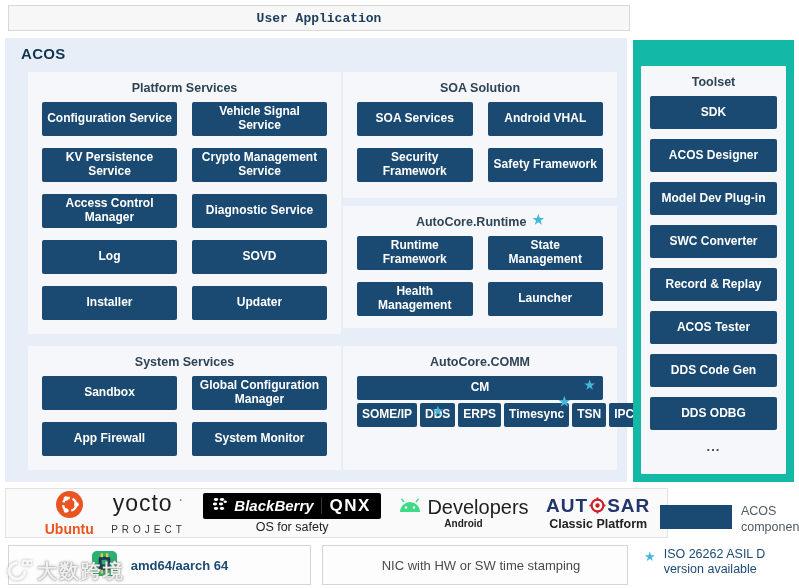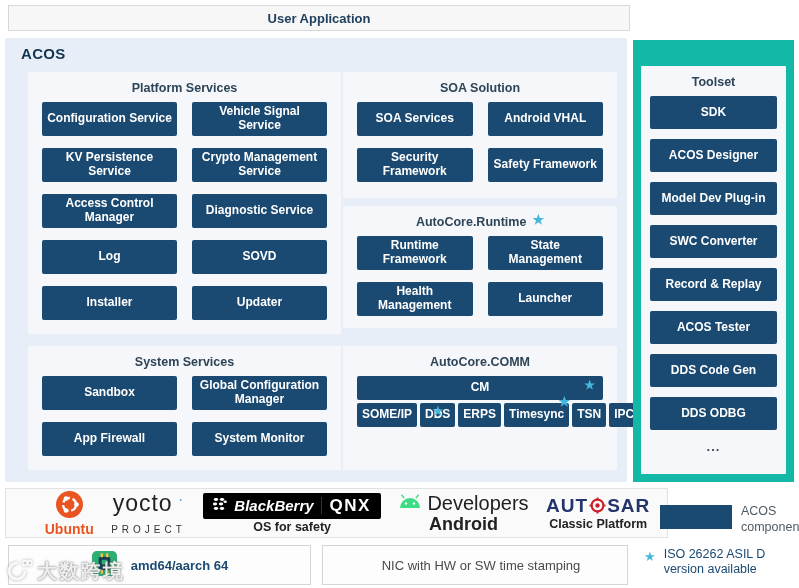--- a/index.html
+++ b/index.html
@@ -6,21 +6,21 @@
   body{
     width:799px;height:588px;position:relative;overflow:hidden;
     background:#ffffff;font-family:"Liberation Sans",sans-serif;
     -webkit-font-smoothing:antialiased;
   }
   
   .user-app{
     position:absolute;left:8px;top:5px;width:620px;height:24px;
     background:#f7f7f7;border:1px solid #d8d8d8;
     display:flex;align-items:center;justify-content:center;
-    font-size:13px;font-weight:700;color:#21405e;
+    font-size:13px;font-weight:700;color:#21405e;font-family:Liberation Mono, monospace;
   }
   
   .acos-panel{
     position:absolute;left:5px;top:38px;width:622px;height:444px;
     background:#e8eef7;
   }
   .acos-label{
     position:absolute;left:16px;top:7px;
     font-size:15px;font-weight:700;color:#12344f;letter-spacing:.3px;
   }
@@ -80,24 +80,24 @@
   .ubuntu-text{color:#e95420;font-size:14px;font-weight:600;margin-top:1px;}
   .yocto-main{font-size:23px;color:#1f1f1f;font-weight:400;letter-spacing:1px;}
   .yocto-dot{color:#5b9bd5;font-size:16px;vertical-align:top;}
   .yocto-sub{font-size:10px;letter-spacing:4px;color:#333;margin-top:10px;}
   .qnx-black{
     background:#000;color:#fff;border-radius:2px;height:26px;
     display:flex;align-items:center;gap:7px;padding:0 10px;
   }
   .bb-text{font-style:italic;font-weight:700;font-size:15px;}
   .qnx-text{font-weight:700;font-size:17px;letter-spacing:1.5px;border-left:1px solid #333;padding-left:8px;}
-  .qnx-sub{font-size:12.5px;color:#222;margin-top:2px;font-weight:700;}
+  .qnx-sub{font-size:12.5px;color:#222;margin-top:2px;font-weight:400;}
   .android-row{display:flex;align-items:center;gap:5px;}
   .android-dev{font-size:20px;color:#202124;font-weight:500;}
-  .android-sub{font-size:18px;color:#222;margin-top:2px;font-weight:600;}
+  .android-sub{font-size:10px;color:#222;margin-top:2px;font-weight:600;}
   .autosar-row{display:flex;align-items:center;font-weight:800;font-size:19px;
     color:#24356d;letter-spacing:1px;}
   .autosar-sub{font-size:12.5px;color:#222;margin-top:3px;font-weight:600;}
   
   .legend-components{
     position:absolute;left:660px;top:503px;display:flex;align-items:flex-start;gap:9px;
   }
   .legend-swatch{width:72px;height:24px;background:#1a4971;margin-top:2px;}
   .legend-text{font-size:12.5px;color:#4f5a63;line-height:16px;width:80px;}
   .legend-iso{

